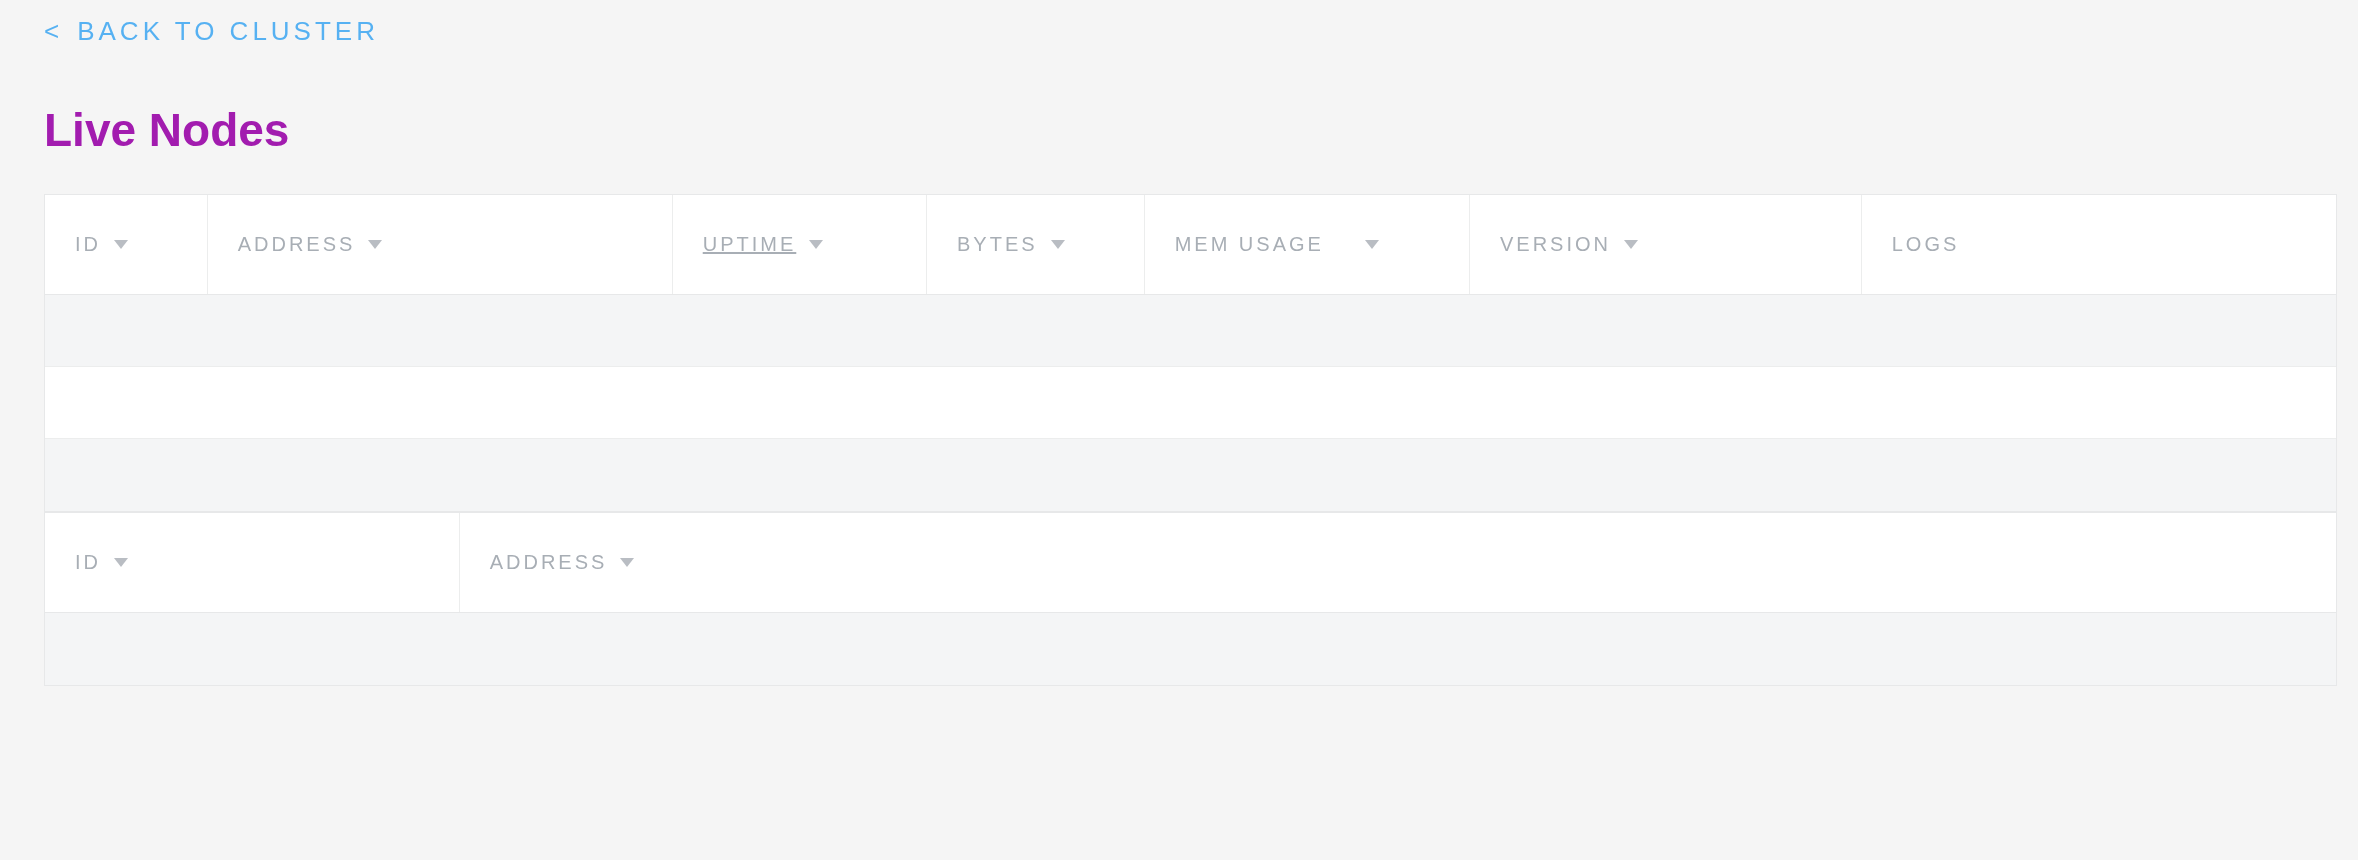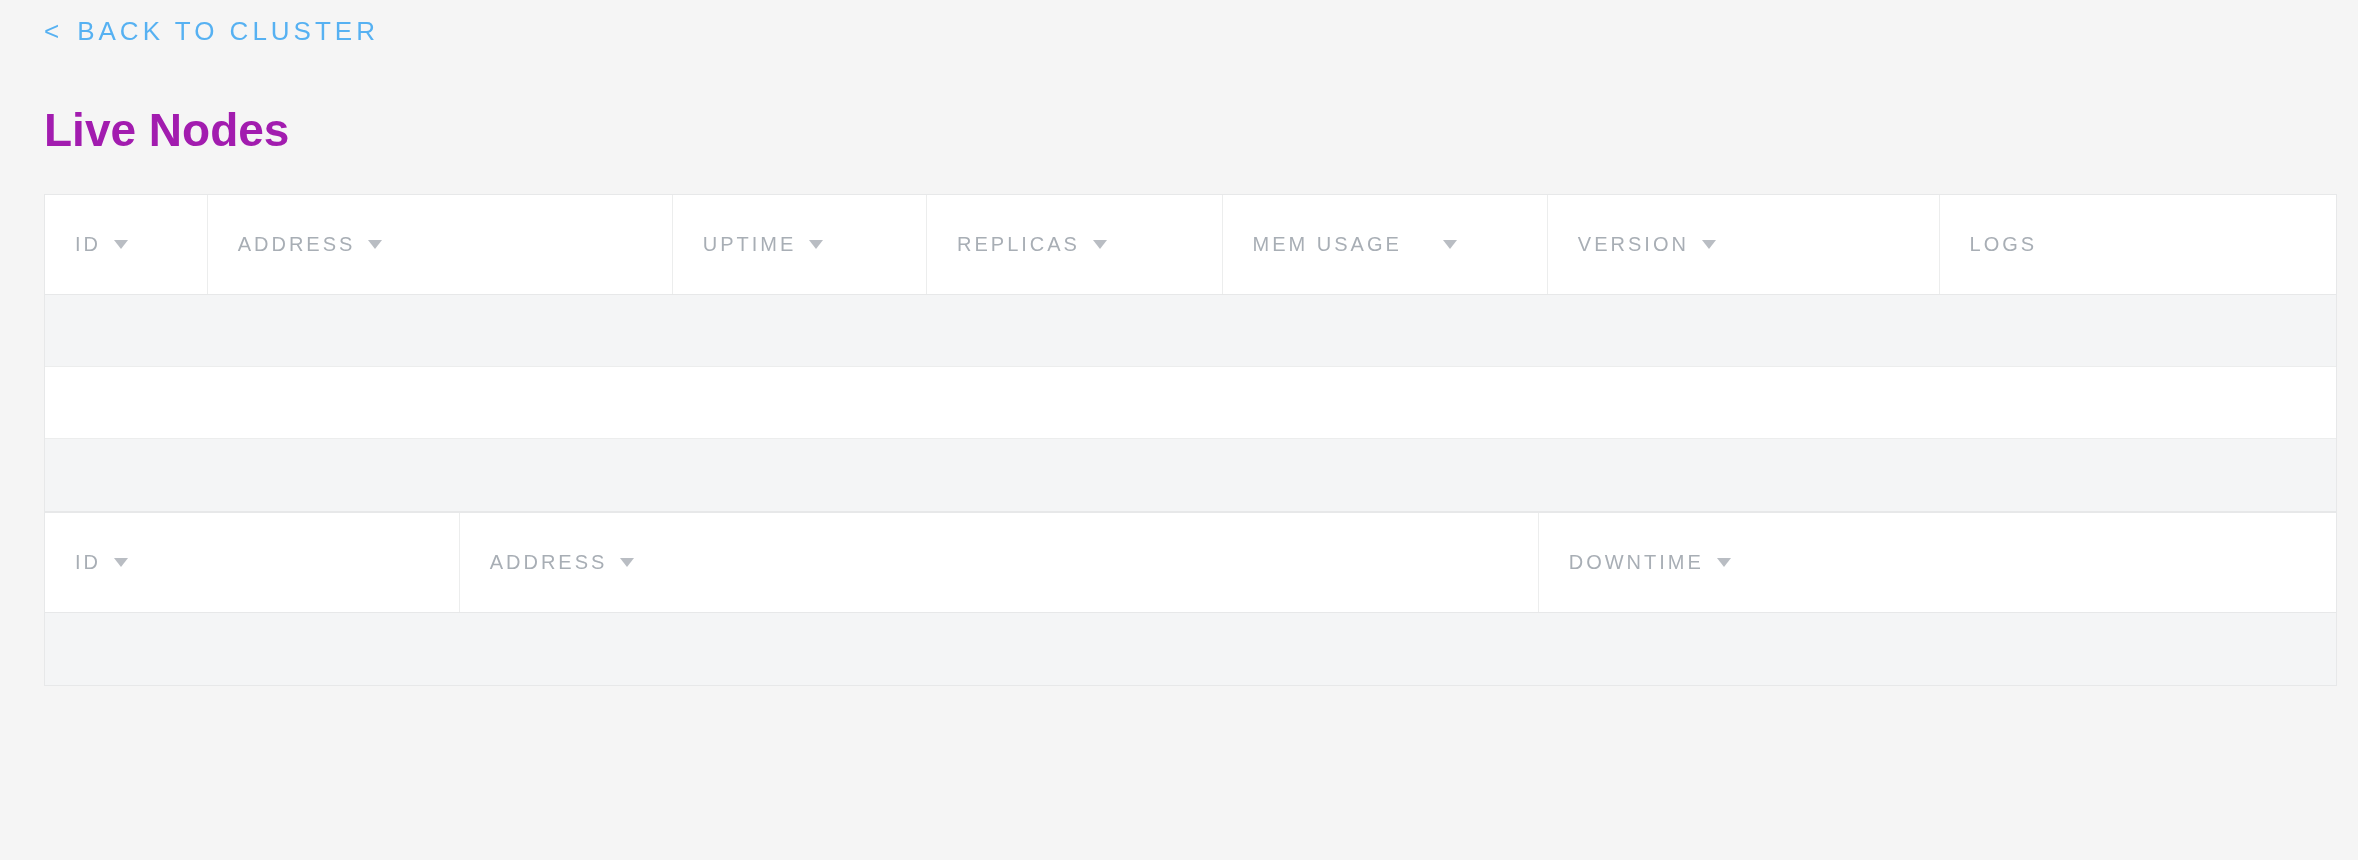--- a/index.html
+++ b/index.html
@@ -83,26 +83,26 @@
   <div class="ntable">
       <div class="tr thead">
         <div class="th" style="width: 7.1%;">
           <span>ID</span>
           <span class="sort-arrow"></span>
         </div>
         <div class="th" style="width: 20.3%;">
           <span>ADDRESS</span>
           <span class="sort-arrow"></span>
         </div>
-        <div class="th" style="width: 11.1%;">
+        <div class="th" style="width: 11.1%; text-decoration: underline;">
           <span>UPTIME</span>
           <span class="sort-arrow"></span>
         </div>
-        <div class="th" style="width: 12.9%;">
-          <span>REPLICAS</span>
+        <div class="th" style="width: 9.5%;">
+          <span>BYTES</span>
           <span class="sort-arrow"></span>
         </div>
         <div class="th" style="width: 14.2%; gap: 28px;">
           <span>MEM USAGE</span>
           <span class="sort-arrow"></span>
         </div>
         <div class="th" style="width: 17.1%;">
           <span>VERSION</span>
           <span class="sort-arrow"></span>
         </div>
@@ -119,21 +119,17 @@
   <div class="ntable">
       <div class="tr thead">
         <div class="th" style="width: 18.1%;">
           <span>ID</span>
           <span class="sort-arrow"></span>
         </div>
         <div class="th" style="width: 47.1%;">
           <span>ADDRESS</span>
           <span class="sort-arrow"></span>
         </div>
-        <div class="th" style="width: 34.8%;">
-          <span>DOWNTIME</span>
-          <span class="sort-arrow"></span>
-        </div>
       </div>
       <div class="tr row"></div>
     </div>
 
 </div>
 
 </body></html>

